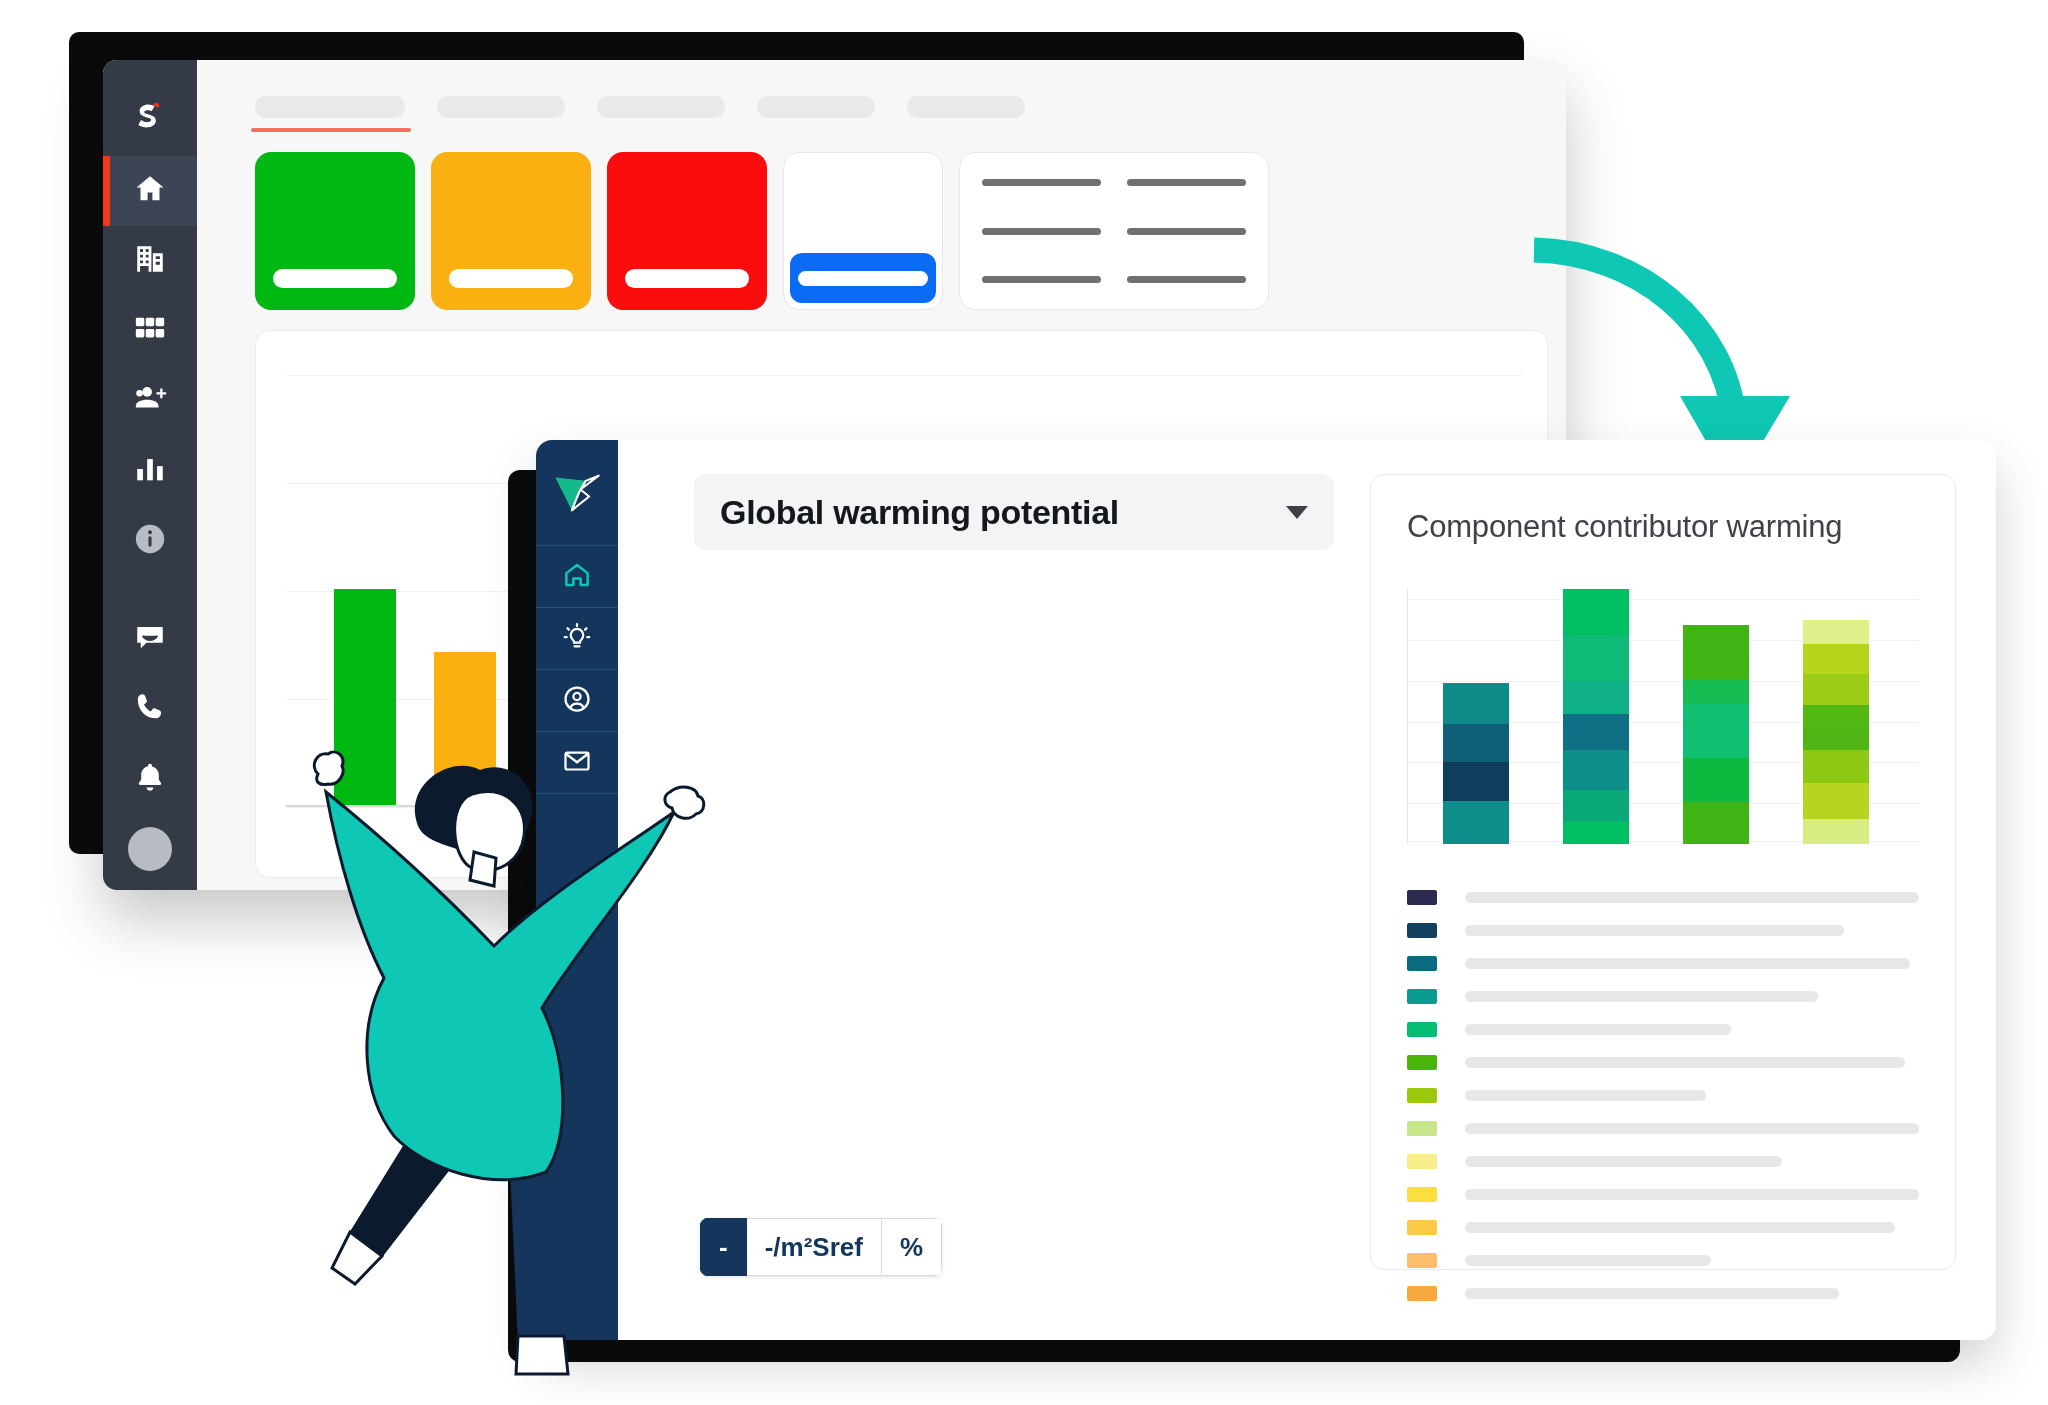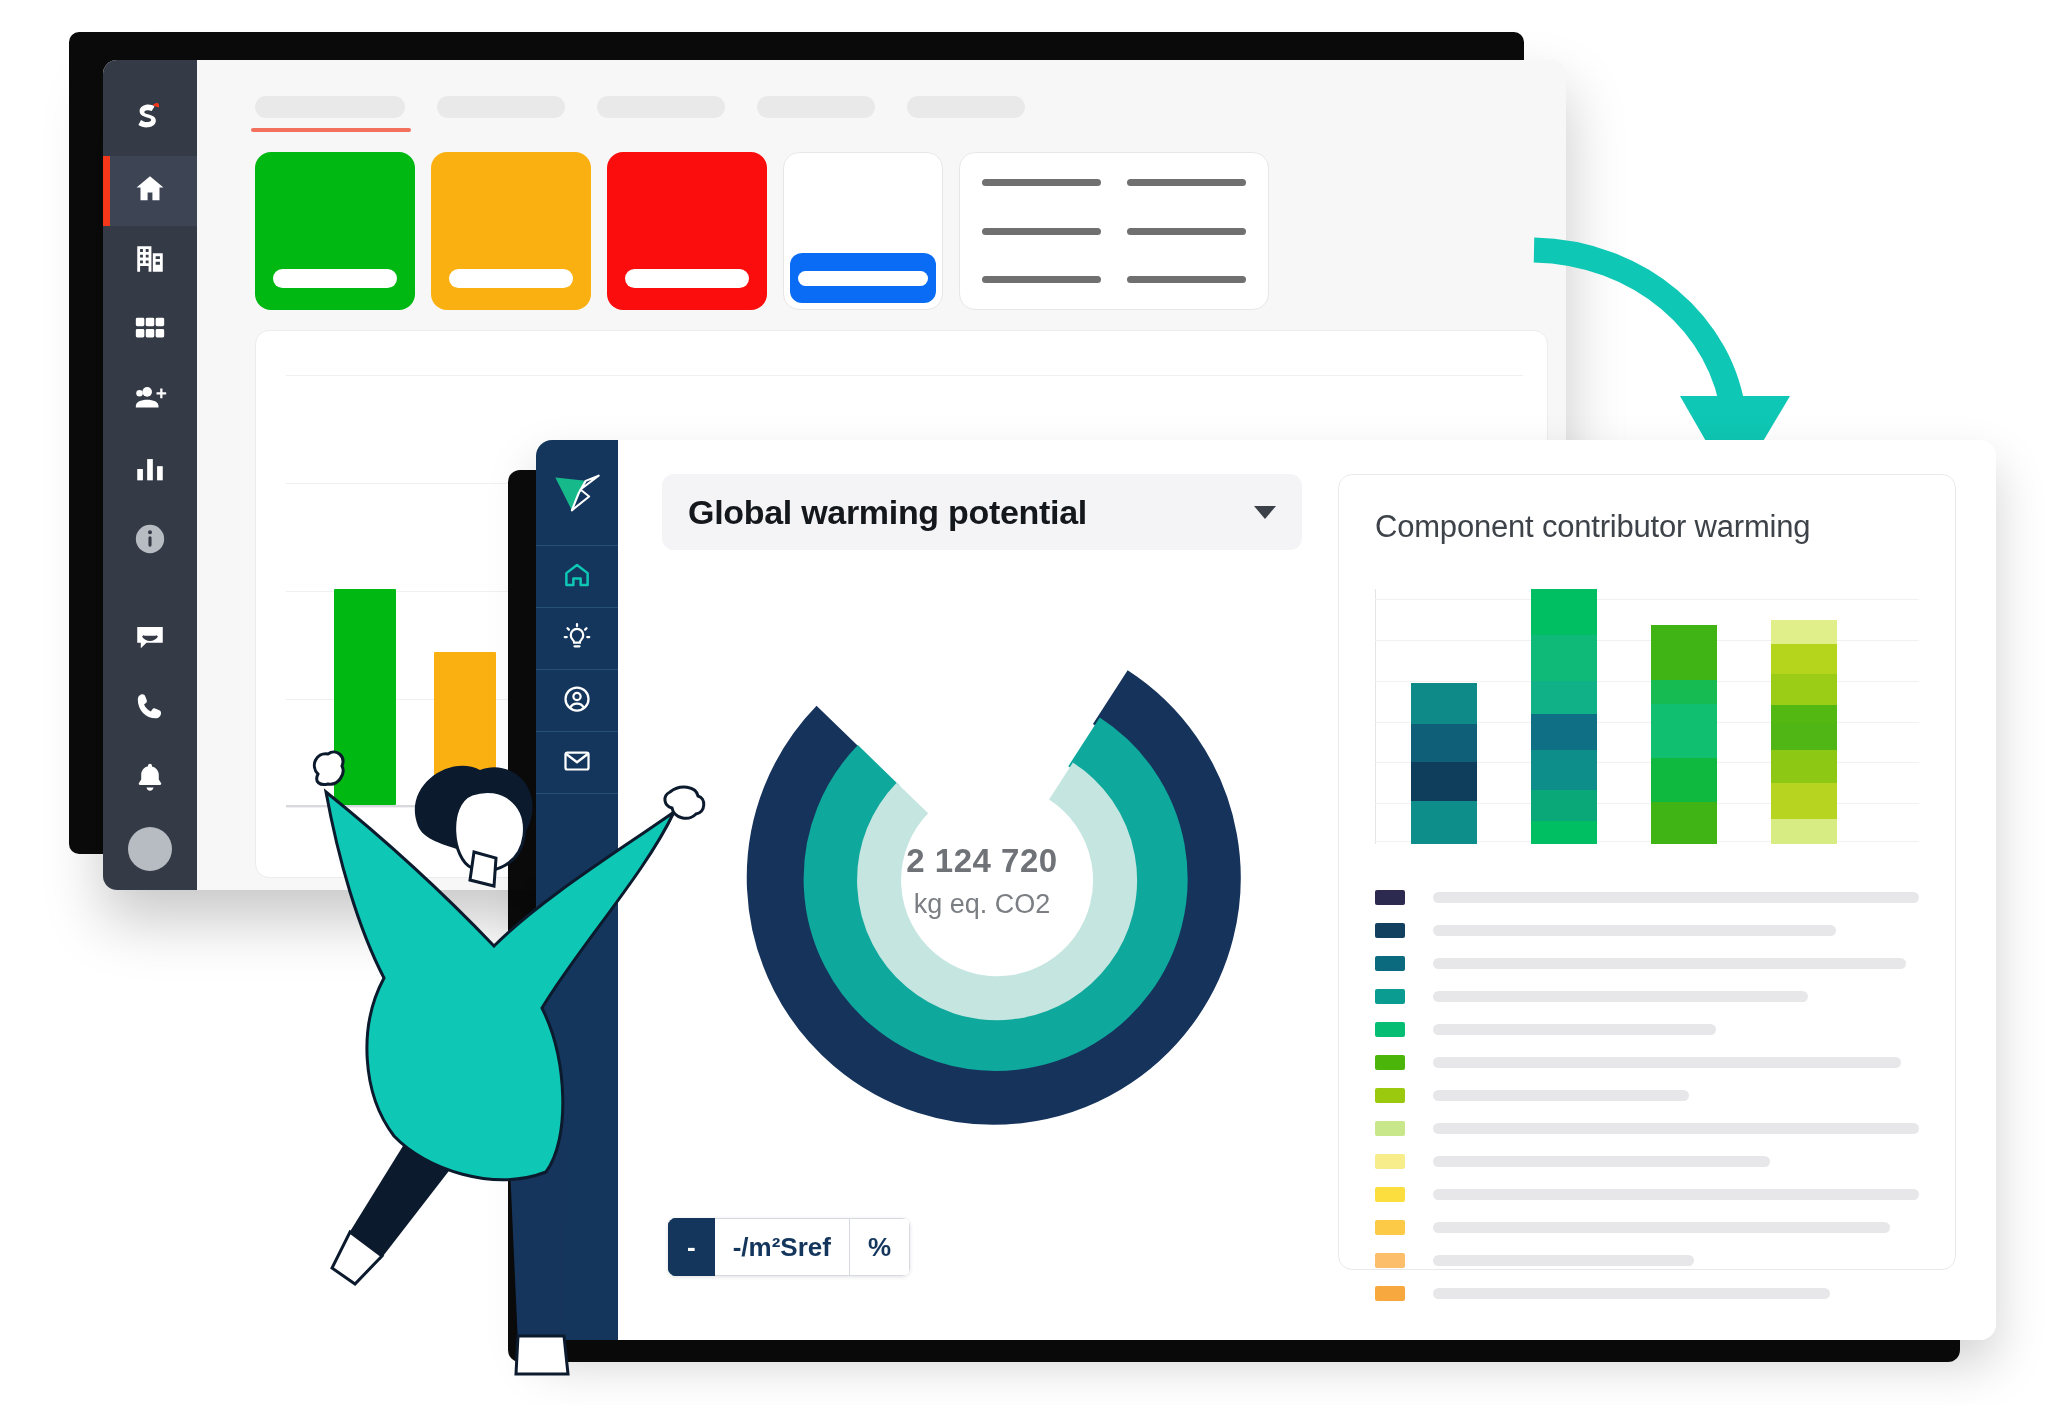--- a/index.html
+++ b/index.html
@@ -122,21 +122,21 @@
     width: 82px; flex: none; background: #14365c;
     display: flex; flex-direction: column; align-items: center;
   }
   .frail-logo { width: 82px; height: 105px; display:flex; align-items:center; justify-content:center; }
   .frail-item {
     width: 82px; height: 62px; display: flex; align-items: center; justify-content: center;
     border-top: 1px solid #265074;
   }
   .frail-item svg { width: 30px; height: 30px; }
 
-  .front-main { flex: 1; position: relative; background: #ffffff; min-width: 0; padding: 34px 40px 0 44px; display: flex; gap: 36px; }
+  .front-main { flex: 1; position: relative; background: #ffffff; min-width: 0; padding: 34px 40px 0 44px; display: flex; gap: 36px; margin-left: 32px; }
   .left-col { width: 640px; flex: none; position: relative; }
   .right-col { flex: 1; min-width: 0; }
 
   .dropdown {
     height: 76px; border-radius: 12px; background: #f4f4f6;
     display: flex; align-items: center; padding: 0 26px;
     justify-content: space-between;
   }
   .dropdown .dd-label { font-size: 34px; font-weight: 700; color: #14171c; letter-spacing: -0.3px; }
   .dropdown .caret { width: 0; height: 0; border-left: 11px solid transparent; border-right: 11px solid transparent; border-top: 13px solid #3c4149; }
@@ -392,34 +392,20 @@
 
     <div class="front-main">
 
       <div class="left-col">
 
         <div class="dropdown">
           <span class="dd-label">Global warming potential</span>
           <span class="caret"></span>
         </div>
 
-        <div class="donut-wrap">
-          <svg viewBox="0 0 620 530" width="620" height="530">
-
-            <path d="M 438.3 83.1 A 215 215 0 1 1 167.5 114.0" fill="none" stroke="#16335c" stroke-width="64"></path>
-
-            <path d="M 412.0 127.9 A 163 163 0 1 1 206.7 151.3" fill="none" stroke="#0ea89c" stroke-width="58"></path>
-
-            <path d="M 389.0 167.0 A 118 118 0 1 1 240.4 184.0" fill="none" stroke="#c5e5e0" stroke-width="44"></path>
-          </svg>
-          <div class="donut-center">
-            <div class="donut-value">2 124 720</div>
-            <div class="donut-unit">kg eq. CO2</div>
-          </div>
-        </div>
 
         <div class="unit-toggle">
           <div class="seg active">-</div>
           <div class="seg">-/m²Sref</div>
           <div class="seg">%</div>
         </div>
       </div>
 
       <div class="right-col">
         <div class="panel-card">

